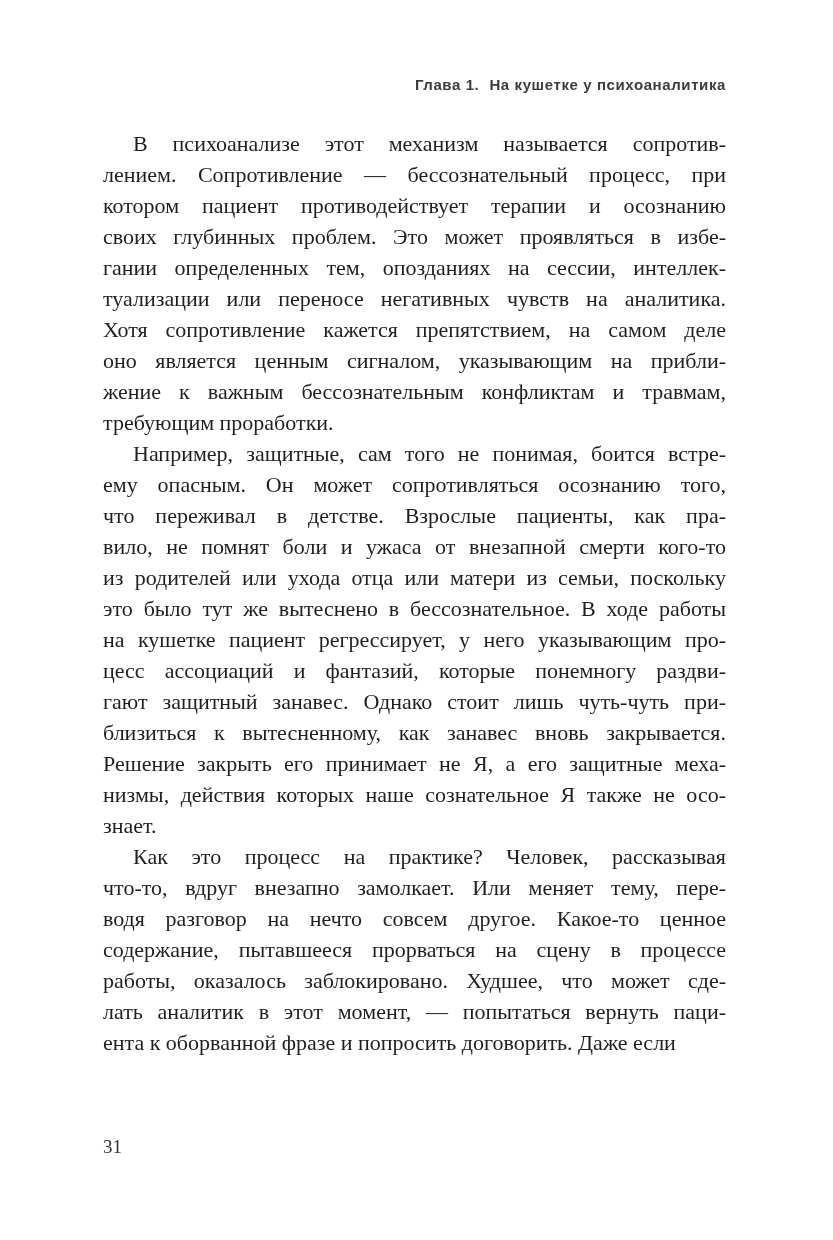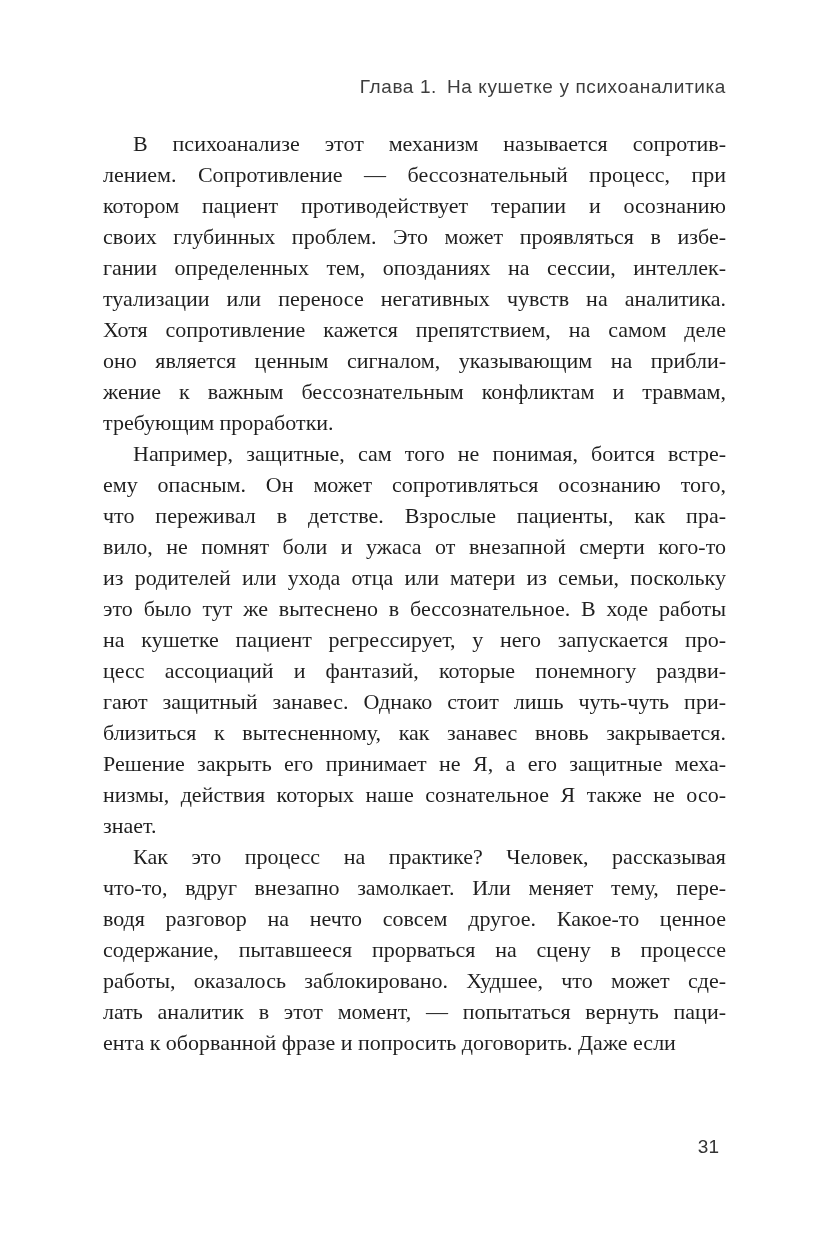--- a/index.html
+++ b/index.html
@@ -12,24 +12,25 @@
     overflow: hidden;
     font-family: "Liberation Serif", "DejaVu Serif", serif;
   }
   .running-head {
     position: absolute;
     top: 76px;
     left: 103px;
     width: 623px;
     text-align: right;
     font-family: "Liberation Sans", "DejaVu Sans", sans-serif;
-    font-size: 19px;
+    font-size: 15px;
     letter-spacing: 0.6px;
     color: #3d3d3d;
     white-space: nowrap;
+    font-weight: bold;
   }
   .running-head .chapter-label { margin-right: 10px; }
   .body-text {
     position: absolute;
     top: 128px;
     left: 103px;
     width: 623px;
     font-size: 22px;
     line-height: 31px;
     color: #1f1f1f;
@@ -40,22 +41,22 @@
     height: 31px;
     overflow: visible;
   }
   .line.para-last { text-align-last: left; }
   .line.para-first { text-indent: 30px; }
   .page-number {
     position: absolute;
     top: 1136px;
     left: 103px;
     width: 616px;
-    text-align: right;
-    font-family: Liberation Sans, sans-serif;
+    text-align: left;
+    font-family: Liberation Serif, serif;
     font-size: 19px;
     color: #333333;
   }
 </style>
 </head>
 <body>
 
 <div class="page">
 
   <div class="running-head">
@@ -72,21 +73,21 @@
       <div class="line">Хотя сопротивление кажется препятствием, на самом деле</div>
       <div class="line">оно является ценным сигналом, указывающим на прибли-</div>
       <div class="line">жение к важным бессознательным конфликтам и травмам,</div>
       <div class="line para-last">требующим проработки.</div>
       <div class="line para-first">Например, защитные, сам того не понимая, боится встре-</div>
       <div class="line">ему опасным. Он может сопротивляться осознанию того,</div>
       <div class="line">что переживал в детстве. Взрослые пациенты, как пра-</div>
       <div class="line">вило, не помнят боли и ужаса от внезапной смерти кого-то</div>
       <div class="line">из родителей или ухода отца или матери из семьи, поскольку</div>
       <div class="line">это было тут же вытеснено в бессознательное. В ходе работы</div>
-      <div class="line">на кушетке пациент регрессирует, у него запускается про-</div>
+      <div class="line">на кушетке пациент регрессирует, у него указывающим про-</div>
       <div class="line">цесс ассоциаций и фантазий, которые понемногу раздви-</div>
       <div class="line">гают защитный занавес. Однако стоит лишь чуть-чуть при-</div>
       <div class="line">близиться к вытесненному, как занавес вновь закрывается.</div>
       <div class="line">Решение закрыть его принимает не Я, а его защитные меха-</div>
       <div class="line">низмы, действия которых наше сознательное Я также не осо-</div>
       <div class="line para-last">знает.</div>
       <div class="line para-first">Как это процесс на практике? Человек, рассказывая</div>
       <div class="line">что-то, вдруг внезапно замолкает. Или меняет тему, пере-</div>
       <div class="line">водя разговор на нечто совсем другое. Какое-то ценное</div>
       <div class="line">содержание, пытавшееся прорваться на сцену в процессе</div>

